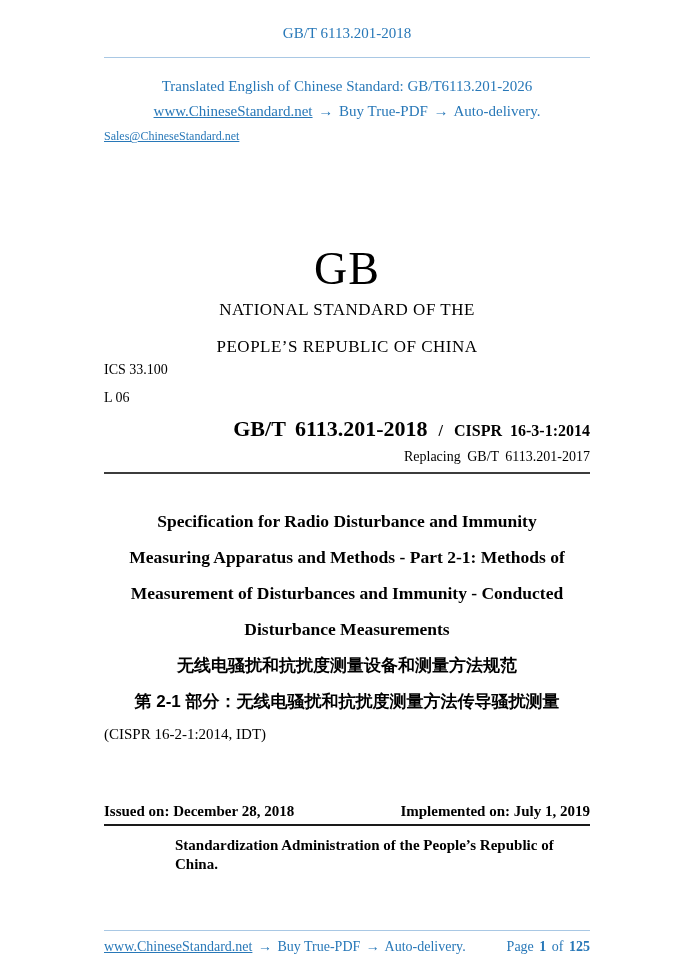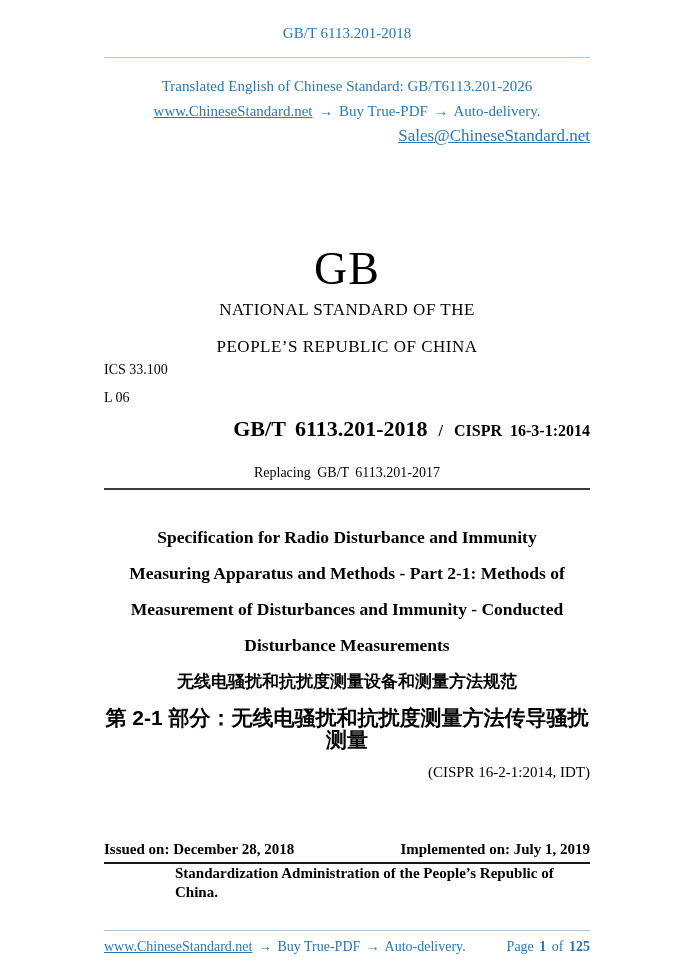--- a/index.html
+++ b/index.html
@@ -16,55 +16,55 @@
     width: 693px; height: 980px;
     padding: 0 103px 0 104px;
   }
   .blue { color: #2878b8; }
 
   .doc-number { margin-top: 24px; font-size: 15px; line-height: 18px; text-align: center; }
   .top-rule { border-top: 1px solid #a9c8e4; margin-top: 15px; height: 0; }
 
   .translated { margin-top: 19px; font-size: 15px; line-height: 18px; text-align: center; }
   .link-line { margin-top: 7px; font-size: 15px; line-height: 18px; text-align: center; }
-  .email-line { margin-top: 7px; font-size: 17px; line-height: 18px; text-align: right; }
+  .email-line { margin-top: 7px; font-size: 12px; line-height: 18px; text-align: left; }
   .u { text-decoration: underline; cursor: pointer; }
   .arrow { font-weight: bold; padding: 0 2px; }
 
   .gb-logo {
     margin-top: 99px;
     font-size: 46px; line-height: 50px;
     font-weight: normal; text-align: center;
     letter-spacing: 1px;
   }
   .nat1 { margin-top: 5px;  font-size: 17px; line-height: 21px; text-align: center; letter-spacing: .5px; }
   .nat2 { margin-top: 16px; font-size: 17px; line-height: 21px; text-align: center; letter-spacing: .5px; }
   .ics    { margin-top: 4px; font-size: 14px; line-height: 17px; }
   .l-code { margin-top: 11px; font-size: 14px; line-height: 17px; }
 
   .std-number { margin-top: 10px; line-height: 26px; text-align: right; word-spacing: 4px; }
   .std-number .main { font-size: 22px; font-weight: bold; }
   .std-number .sep  { font-size: 16px; font-weight: bold; padding: 0 3px; }
   .std-number .cispr{ font-size: 16px; font-weight: bold; }
-  .replacing { margin-top: 20px; font-size: 14px; line-height: 17px; text-align: center; word-spacing: 3px; }
+  .replacing { margin-top: 4px; font-size: 14px; line-height: 17px; text-align: right; word-spacing: 3px; }
 
   .mid-rule { border-top: 2px solid #3c3c3c; margin-top: 7px; height: 0; }
 
   .title-en { margin-top: 29px; font-size: 17.5px; font-weight: bold; line-height: 36px; text-align: center; }
   .title-zh1 { margin-top: 8px;  font-size: 17px; font-weight: bold; line-height: 22px; text-align: center;
                font-family: "Liberation Sans", sans-serif; }
-  .title-zh2 { margin-top: 14px; font-size: 21px; font-weight: bold; line-height: 22px; text-align: center;
+  .title-zh2 { margin-top: 14px; font-size: 17px; font-weight: bold; line-height: 22px; text-align: center;
                font-family: "Liberation Sans", sans-serif; }
-  .idt-note { margin-top: 12px; font-size: 15px; line-height: 19px; text-align: right; }
+  .idt-note { margin-top: 12px; font-size: 15px; line-height: 19px; text-align: left; }
 
   .issued-row { margin-top: 58px; font-size: 15px; font-weight: bold; line-height: 19px;
                 display: flex; justify-content: space-between; gap: 12px; }
   .thick-rule { border-top: 2.5px solid #1a1a1a; margin-top: 3px; height: 0; }
   .issued-by { margin-top: 2px; font-size: 15px; font-weight: bold; line-height: 19px; }
-  .issuer2   { margin-top: 0; font-size: 15px; font-weight: bold; line-height: 19px; padding-left: 71px; }
+  .issuer2   { margin-top: 10px; font-size: 15px; font-weight: bold; line-height: 19px; padding-left: 71px; }
 
   .footer {
     position: absolute; left: 104px; right: 103px; top: 906px;
     border-top: 1px solid #a9c8e4;
     padding-top: 7px;
     display: flex; justify-content: space-between;
     font-size: 14px; line-height: 18px;
   }
   .page-indicator { word-spacing: 2px; }
   .page-indicator .num { font-weight: bold; }

